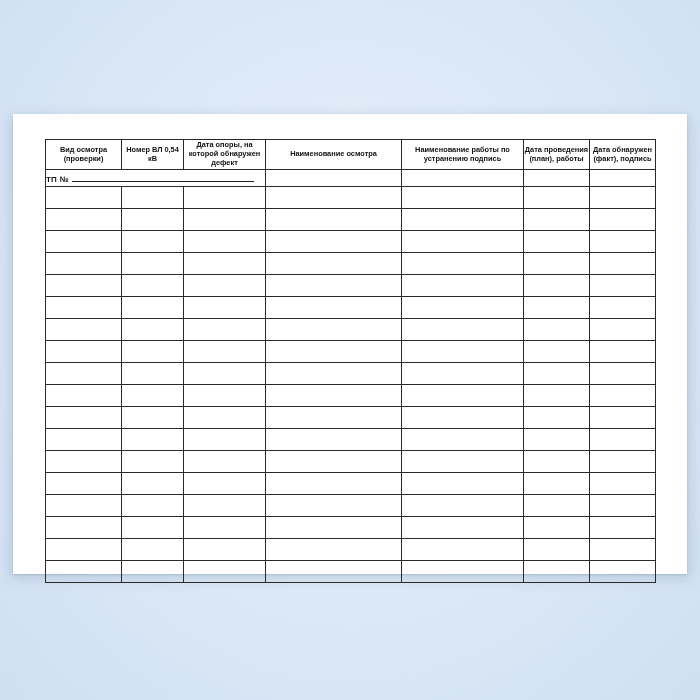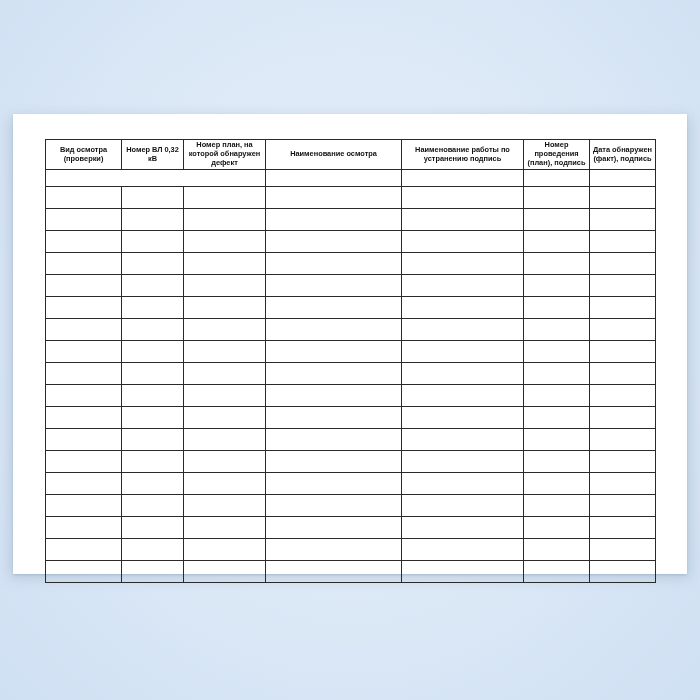--- a/index.html
+++ b/index.html
@@ -110,25 +110,25 @@
   <div id="bg-gradient"></div>
   <div id="paper-shadow"></div>
 
   <div id="sheet">
 
     <div id="table-wrap">
       <table class="form">
         <thead>
           <tr>
             <th style="width:76px">Вид осмотра (проверки)</th>
-            <th style="width:62px">Номер ВЛ 0,32 кВ</th>
-            <th style="width:82px">Номер план, на которой обнаружен дефект</th>
+            <th style="width:62px">Номер ВЛ 0,54 кВ</th>
+            <th style="width:82px">Дата опоры, на которой обнаружен дефект</th>
             <th style="width:136px">Наименование осмотра</th>
             <th style="width:122px">Наименование работы по устранению подпись</th>
-            <th style="width:66px">Номер проведения (план), подпись</th>
+            <th style="width:66px">Дата проведения (план), работы</th>
             <th style="width:66px">Дата обнаружен (факт), подпись</th>
           </tr>
         </thead>
         <tbody id="tbody">
           <tr class="spacer">
             <td class="nb" colspan="3"></td>
             <td class="nb"></td>
             <td class="nb"></td>
             <td class="nb"></td>
             <td class="nb"></td>
@@ -292,15 +292,18 @@
               <td style="width: 82px;"></td>
               <td style="width: 136px;"></td>
               <td style="width: 122px;"></td>
               <td style="width: 66px;"></td>
               <td style="width: 66px;"></td>
             </tr>
           </tbody>
       </table>
     </div>
 
+    <div id="tp-label">
+      <span>ТП №</span><span class="rule"></span>
+    </div>
 
   </div>
 </div>
 
 </body></html>

